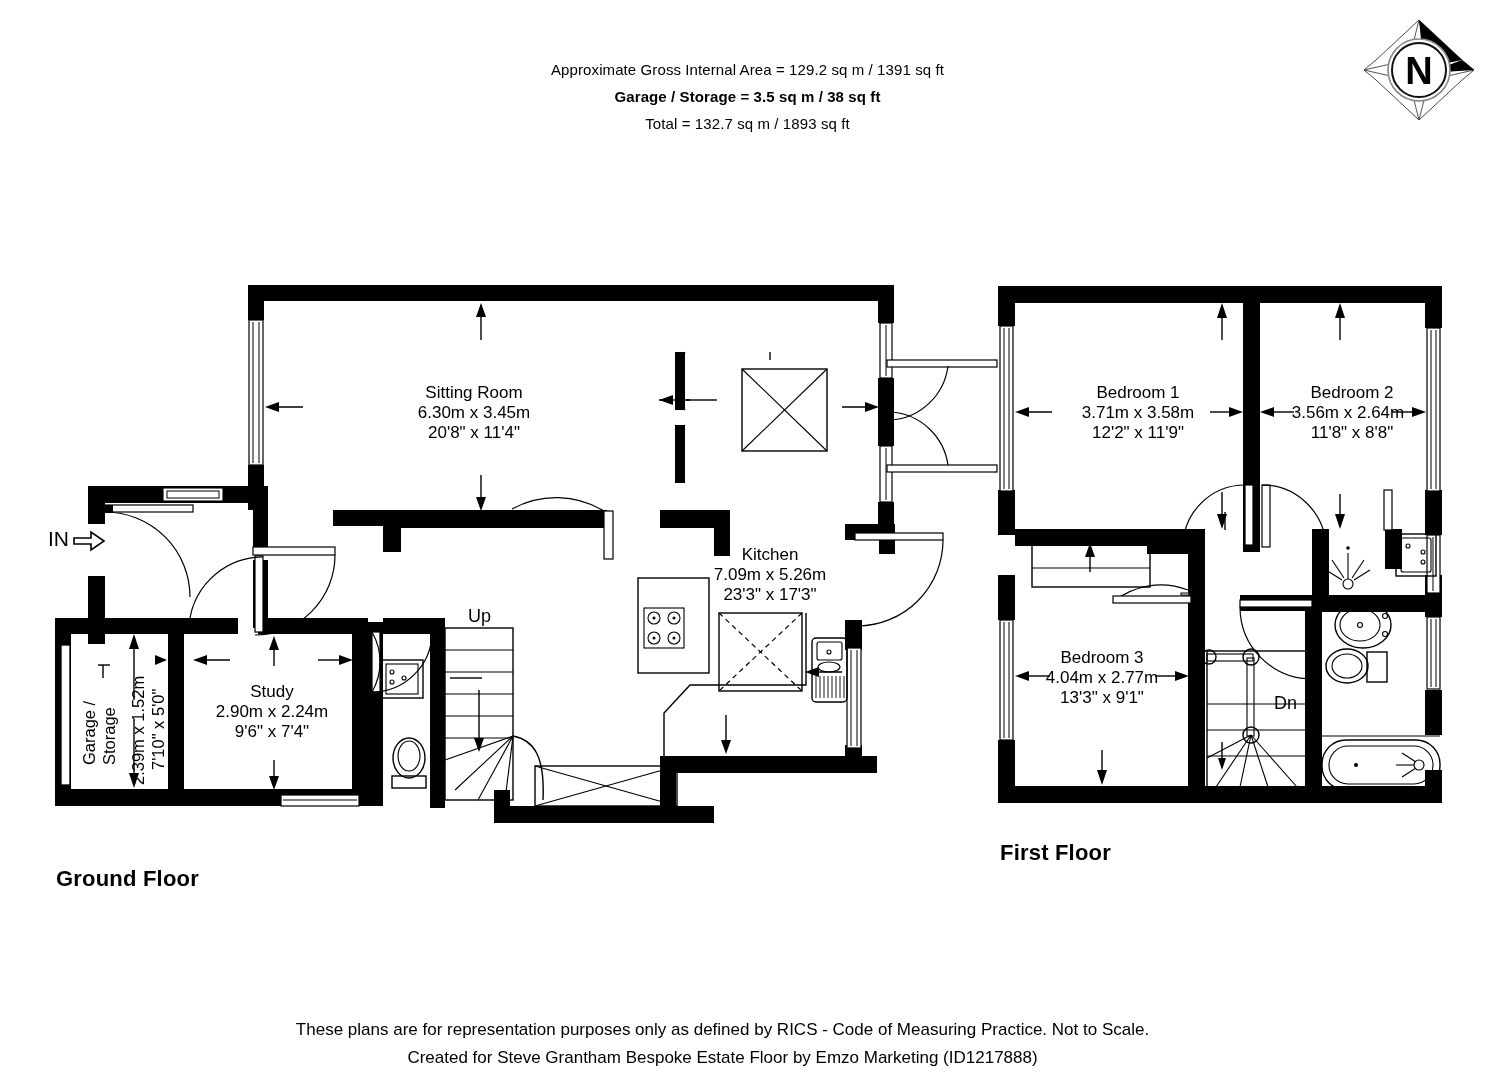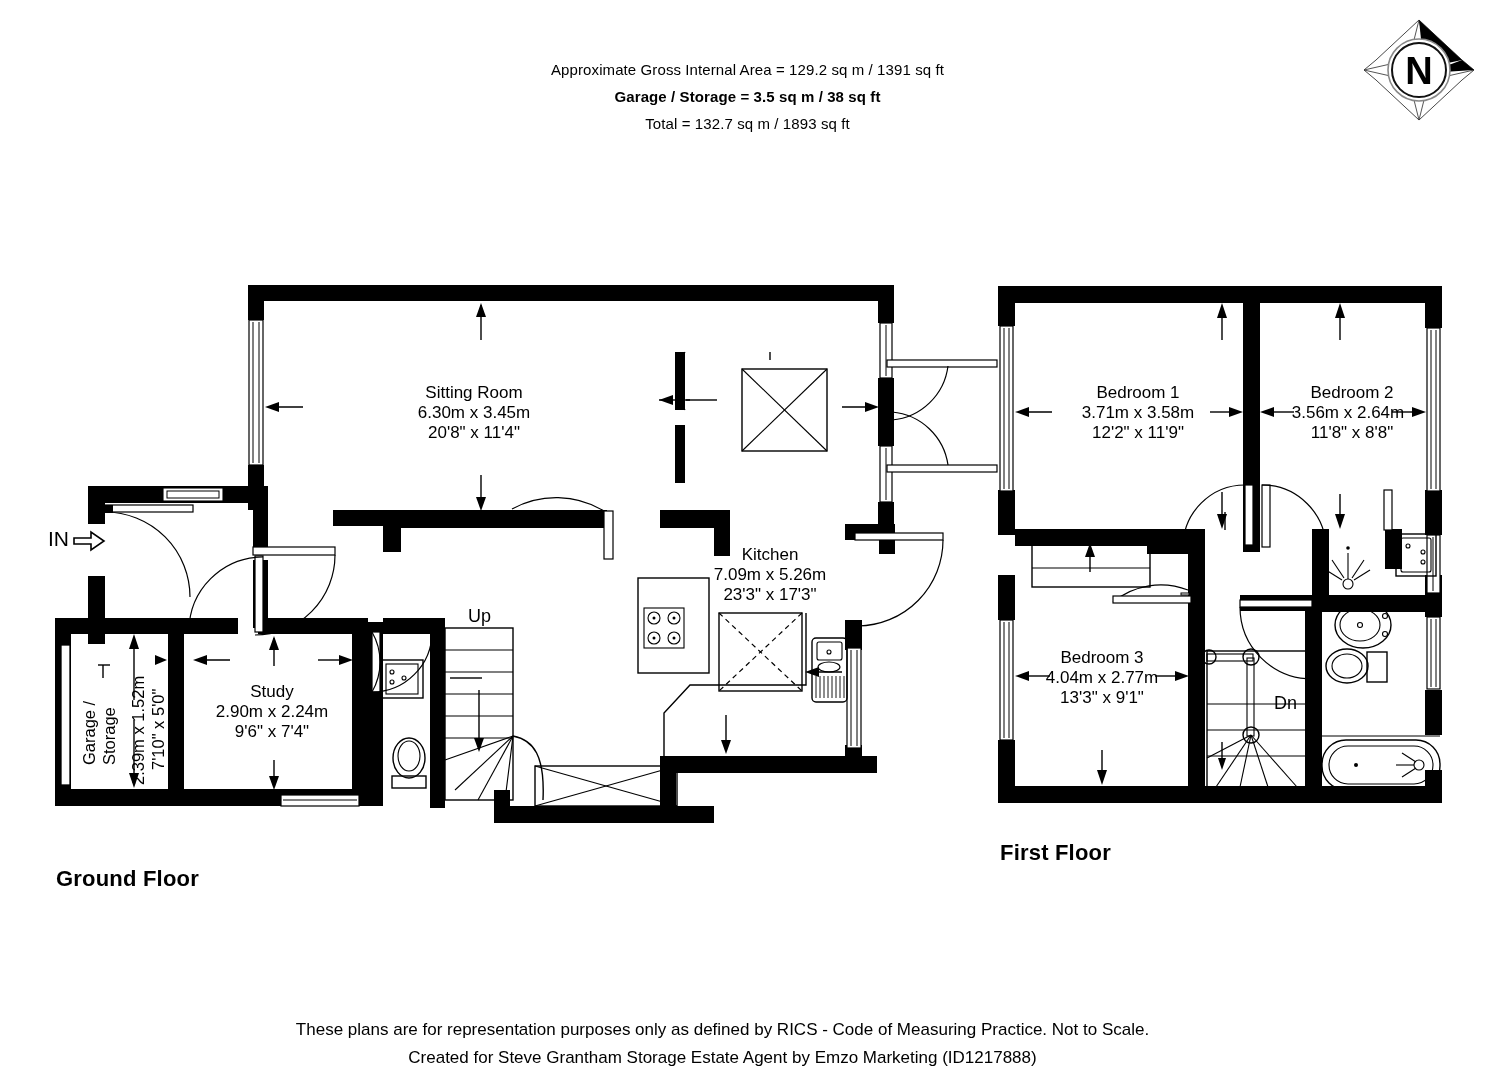--- a/index.html
+++ b/index.html
@@ -650,15 +650,15 @@
         <text class="rm-label" x="1102" y="683" text-anchor="middle">4.04m x 2.77m</text>
         <text class="rm-label" x="1102" y="703" text-anchor="middle">13'3" x 9'1"</text>
       </g>
     </g>
   </svg>
 
   <div class="floor-title" id="ground-title">Ground Floor</div>
   <div class="floor-title" id="first-title">First Floor</div>
 
   <div class="footer" id="foot-line1">These plans are for representation purposes only as defined by RICS - Code of Measuring Practice. Not to Scale.</div>
-  <div class="footer" id="foot-line2">Created for Steve Grantham Storage Estate Agent by Emzo Marketing (ID1217888)</div>
+  <div class="footer" id="foot-line2">Created for Steve Grantham Bespoke Estate Floor by Emzo Marketing (ID1217888)</div>
 
 </div>
 
 </body></html>

